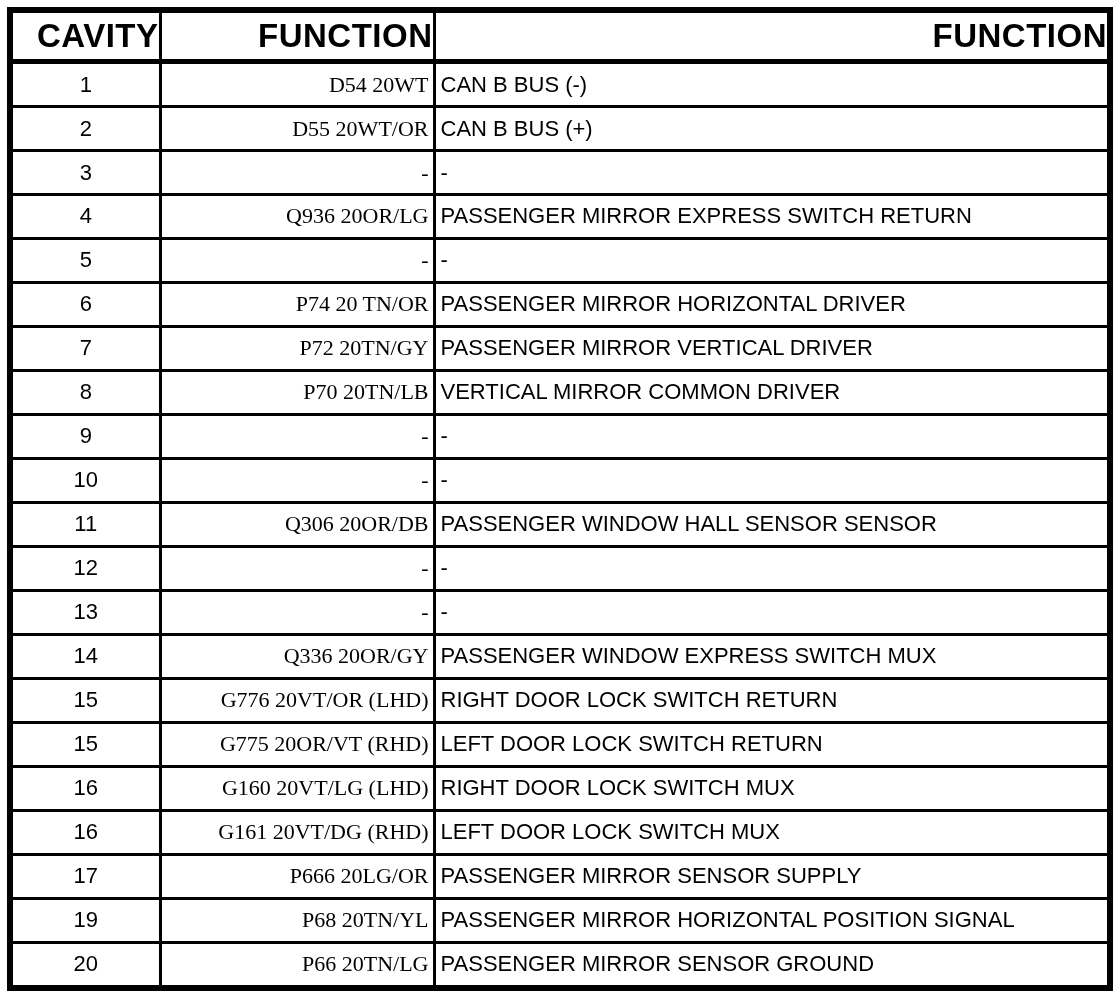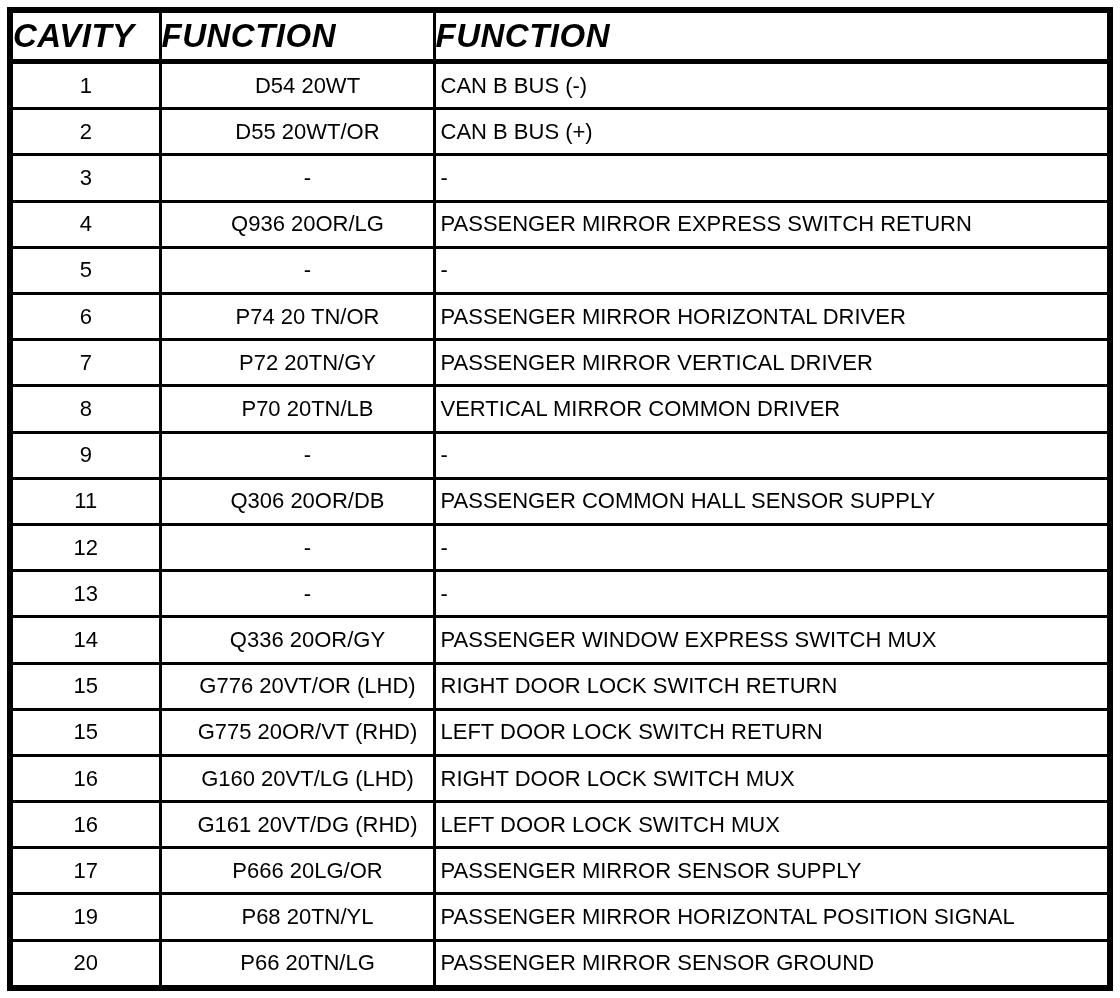--- a/index.html
+++ b/index.html
@@ -31,37 +31,37 @@
     border: 3px solid #000000;
     overflow: hidden;
     white-space: nowrap;
     vertical-align: middle;
   }
   thead th {
     border-bottom: 5px solid #000000;
     height: 46px;
     font-size: 33px;
     font-weight: bold;
-    text-align: left;
+    text-align: right;
     letter-spacing: 0.5px;
     padding: 0;
-    font-style: italic;
   }
   tbody td {
     height: 39px;
     font-size: 22px;
     font-weight: normal;
   }
   td.cell-cavity {
     text-align: center;
     padding: 0;
   }
   td.cell-circuit {
-    text-align: center;
+    text-align: right;
     padding: 0 4px 0 25px;
+    font-family: Liberation Serif, serif;
   }
   td.cell-function {
     text-align: left;
     padding: 0 2px 0 5px;
   }
 </style>
 </head>
 <body>
 
 <table class="pinout">
@@ -125,25 +125,30 @@
     <td class="cell-circuit">P70 20TN/LB</td>
     <td class="cell-function">VERTICAL MIRROR COMMON DRIVER</td>
   </tr>
 
   <tr>
     <td class="cell-cavity">9</td>
     <td class="cell-circuit">-</td>
     <td class="cell-function">-</td>
   </tr>
 
+  <tr>
+    <td class="cell-cavity">10</td>
+    <td class="cell-circuit">-</td>
+    <td class="cell-function">-</td>
+  </tr>
 
   <tr>
     <td class="cell-cavity">11</td>
     <td class="cell-circuit">Q306 20OR/DB</td>
-    <td class="cell-function">PASSENGER COMMON HALL SENSOR SUPPLY</td>
+    <td class="cell-function">PASSENGER WINDOW HALL SENSOR SENSOR</td>
   </tr>
 
   <tr>
     <td class="cell-cavity">12</td>
     <td class="cell-circuit">-</td>
     <td class="cell-function">-</td>
   </tr>
 
   <tr>
     <td class="cell-cavity">13</td>

